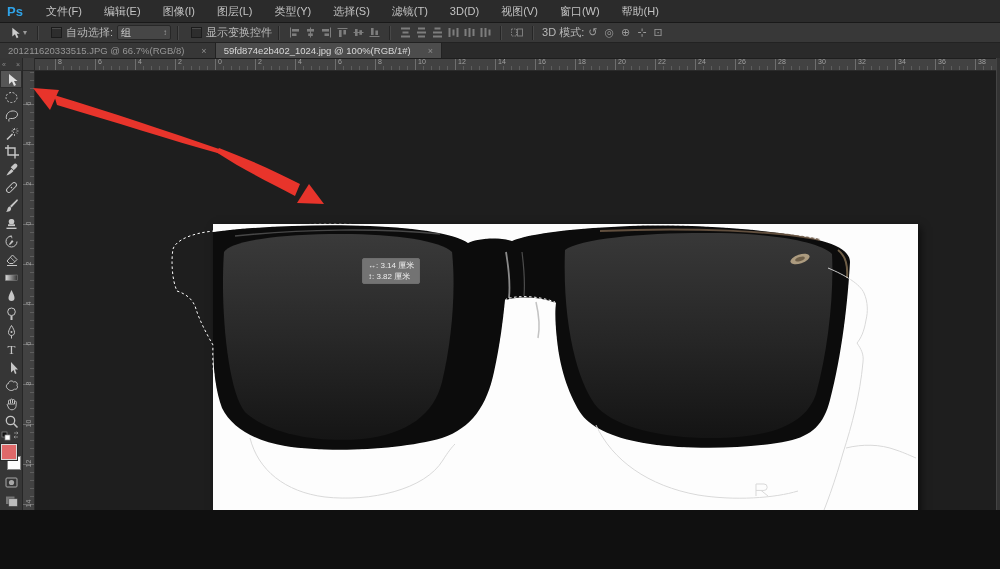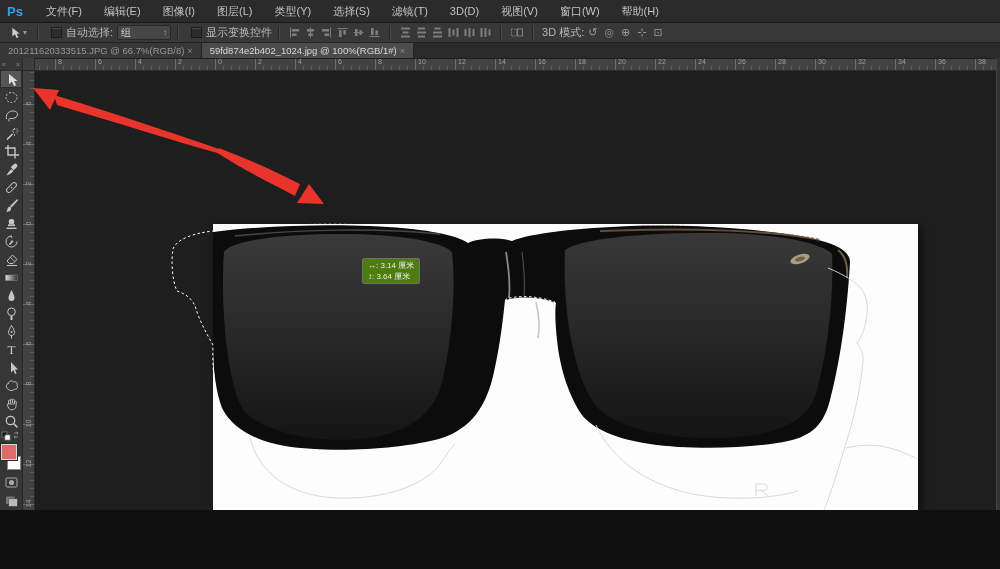--- a/index.html
+++ b/index.html
@@ -21,21 +21,21 @@
             border:1px solid #272727;border-radius:2px;padding:0 3px;margin-left:4px;color:#cfcfcf;font-size:10px;}
   .dd-arrows{font-size:8px;color:#9a9a9a;}
   .ob-icons{display:flex;align-items:center;gap:3px;margin:0 2px;}
   .ob-icons svg{display:block;}
   .mode3d-label{margin:0 4px 0 2px;color:#b8b8b8;}
   .mode3d-icons{display:flex;align-items:center;gap:7px;color:#9a9a9a;font-size:11px;}
 
   
   .tabbar{position:absolute;left:0;top:43px;width:100%;height:15px;background:#2a2a2a;display:flex;align-items:stretch;
           border-bottom:1px solid #1e1e1e;z-index:3;}
-  .doc-tab{display:flex;align-items:center;gap:3px;padding:0 8px;font-size:9.5px;border-right:1px solid #222;}
+  .doc-tab{display:flex;align-items:center;gap:17px;padding:0 8px;font-size:9.5px;border-right:1px solid #222;}
   .doc-tab.inactive{background:#373737;color:#979797;}
   .doc-tab.active{background:#4c4c4c;color:#d8d8d8;}
   .tab-close{font-size:9px;color:#8f8f8f;}
 
   
   .toolspanel{position:absolute;left:0;top:58px;width:22px;height:511px;background:#363636;border-right:1px solid #262626;z-index:4;}
   .tp-header{height:12px;display:flex;align-items:center;justify-content:space-between;padding:0 2px;color:#8a8a8a;font-size:7px;}
   .tool{width:22px;height:18px;display:flex;align-items:center;justify-content:center;}
   .tool.selected{background:#565656;box-shadow:inset 0 0 0 1px #2c2c2c;}
   .mini-colors{display:flex;align-items:center;justify-content:center;height:13px;}
@@ -64,21 +64,21 @@
 
   
   .pasteboard{position:absolute;left:34px;top:70px;width:966px;height:499px;background:#1e1e1e;}
   .doc-canvas{position:absolute;left:213px;top:224px;width:705px;height:313px;background:#fdfdfd;box-shadow:3px 3px 8px rgba(0,0,0,.55);}
   .right-strip{position:absolute;right:0;top:58px;width:3px;height:511px;background:#333;border-left:1px solid #444;z-index:3;}
 
   
   .overlay{position:absolute;left:0;top:0;width:1000px;height:569px;z-index:5;pointer-events:none;}
 
   
-  .measure-tip{position:absolute;left:362px;top:258px;z-index:6;background:#4d7c0f;border:1px solid #6e6e6e;border-radius:2px;
+  .measure-tip{position:absolute;left:362px;top:258px;z-index:6;background:#737373;border:1px solid #6e6e6e;border-radius:2px;
                padding:1px 5px;color:#ededed;font-size:8px;line-height:11px;white-space:nowrap;}
 </style>
 </head>
 <body>
 
 <div id="app">
 
   <div class="menubar">
     <span class="ps-logo">Ps</span>
     <span class="menu-item">文件(F)</span>
@@ -478,16 +478,16 @@
     <g fill="#e8342b">
       <path d="M219,149 C170,132 110,112 54,95 L57,105 C112,121 170,140 221,154 Z"></path>
       <path d="M33,88 L59,90 L50,110 Z"></path>
       <path d="M219,148 C248,159 275,171 300,184 L295,196 C271,183 245,171 216,152 Z"></path>
       <path d="M324,204 L309,184 L297,203 Z"></path>
     </g>
   </svg>
 
   <div class="measure-tip">
     <div>↔: 3.14 厘米</div>
-    <div>↕: 3.64 厘米</div>
+    <div>↕: 3.82 厘米</div>
   </div>
 
 </div>
 
 </body></html>

